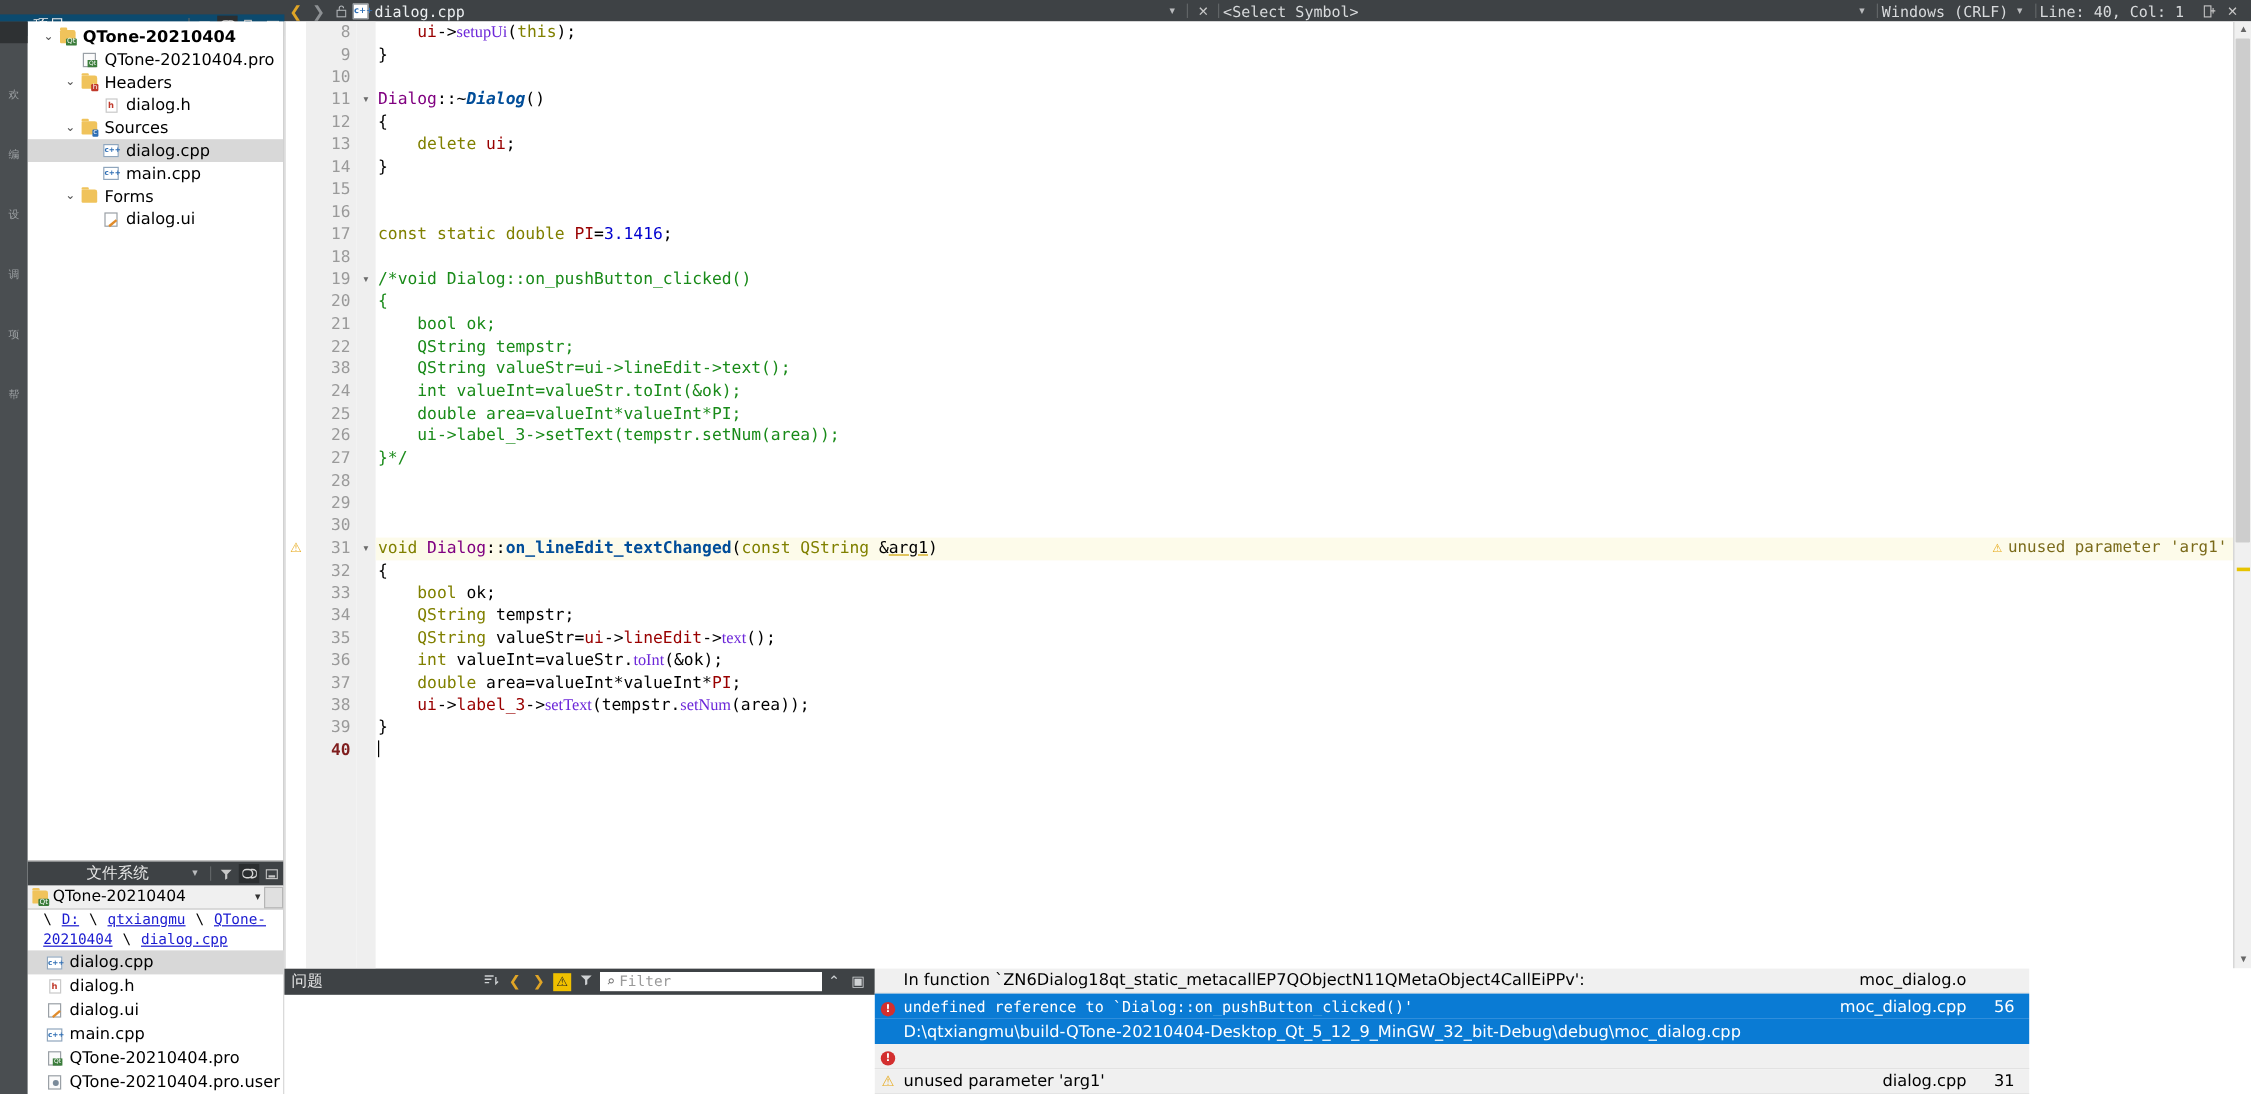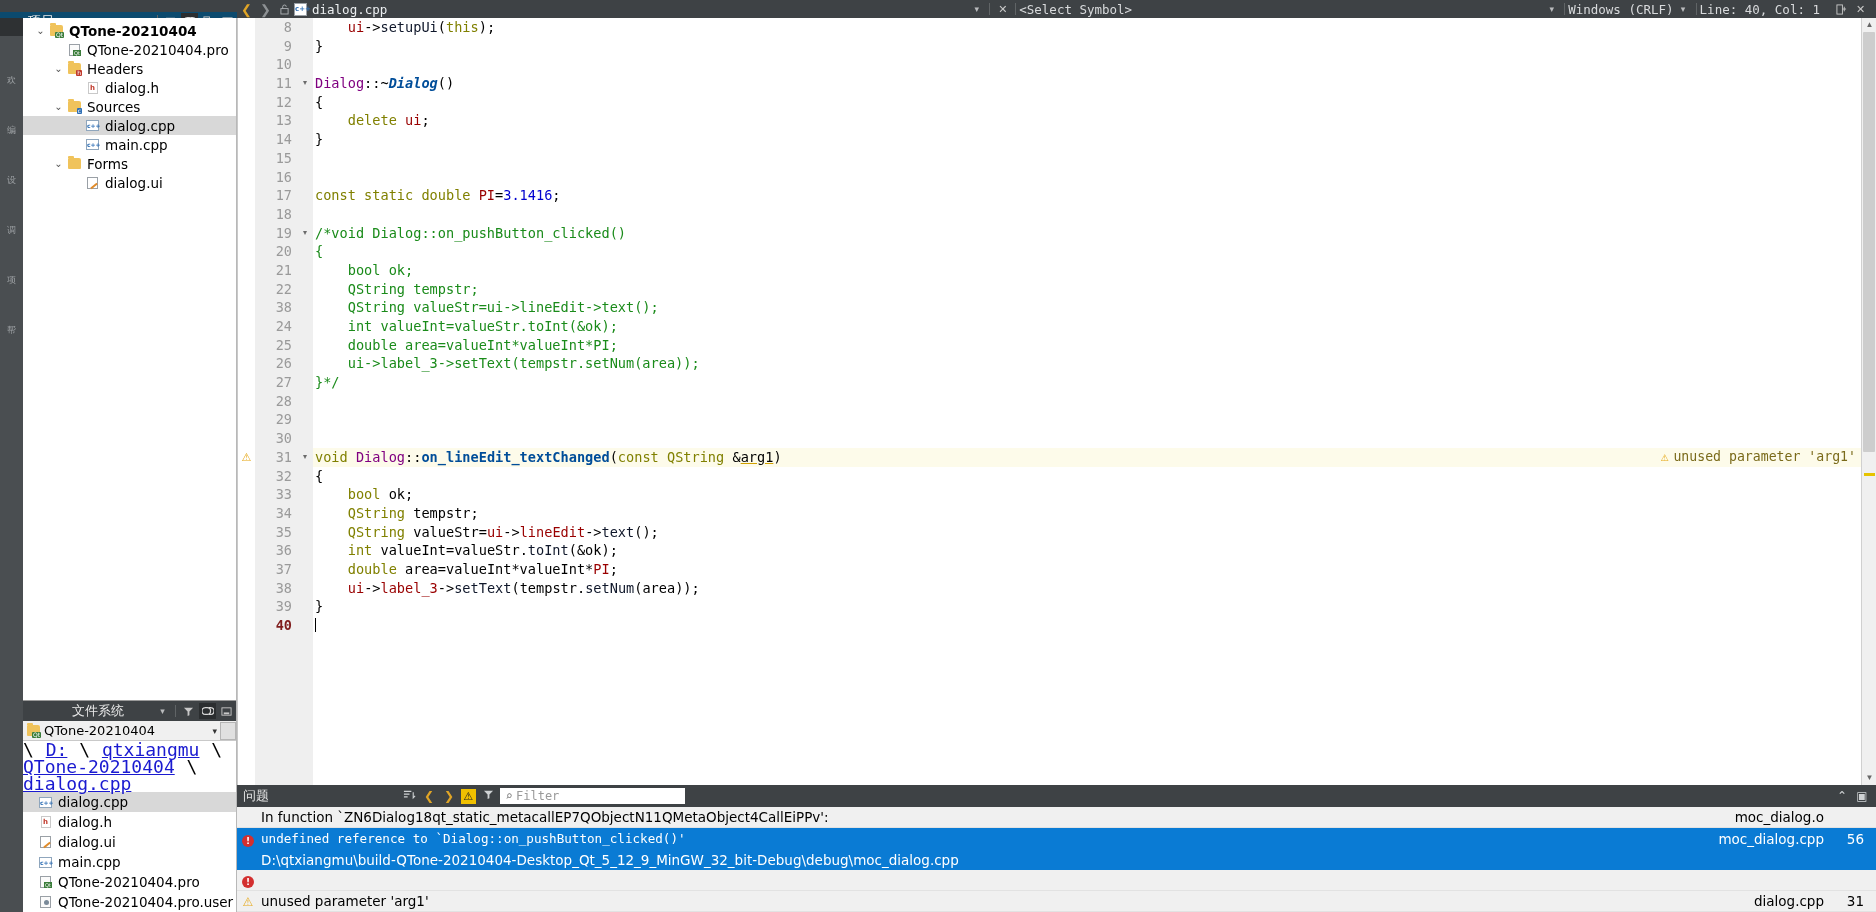--- a/index.html
+++ b/index.html
@@ -93,22 +93,22 @@
     font-size:13px; font-family:"DejaVu Sans", sans-serif; padding-left:5px;
   }
   .fs-title { flex:0 0 auto;margin-left:44px; }
   .fs-header-tools { margin-left:auto; display:flex; align-items:center; }
   .fs-combo {
     height:20px; display:flex; align-items:center; font-size:13px; padding-left:4px;
     font-family:"DejaVu Sans", sans-serif; background:#f0f0f0; border-bottom:1px solid #c9c9c9;
   }
   .fs-combo .ic-folder { margin-right:4px; }
   .fs-crumb {
-    font-size:18px; font-family:"DejaVu Sans Mono", monospace; color:#2020d0;
-    line-height:17px; padding:0 0; word-spacing:1px;
+    font-size:12px; font-family:"DejaVu Sans Mono", monospace; color:#2020d0;
+    line-height:17px; padding:0 13px; word-spacing:1px;
   }
   .fs-crumb a { color:#1a1ad0; text-decoration:underline; }
   .fs-crumb .sl { color:#000; text-decoration:none; }
   .fs-list { background:#fff; }
   .fs-row {
     height:20px; display:flex; align-items:center; font-size:13.5px; color:#000;
     font-family:"DejaVu Sans", sans-serif; padding-left:14px;
   }
   .fs-row.sel { background:#d8d8d8; }
   .fs-row .ticon { margin-right:4px; }
@@ -134,21 +134,21 @@
     font-family:"DejaVu Sans Mono", monospace; font-size:13.6px; color:#000;
     padding-left:2px;
   }
   
   .kw   { color:#808000; }
   .typ  { color:#808000; }
   .cls  { color:#800080; }
   .fn   { color:#004d99; font-weight:bold; }
   .fnb  { color:#004d99; font-weight:bold; font-style:italic; }
   .mem  { color:#990000; }
-  .call { color:#0f172a; }
+  .call { color:#6d28d9;font-family:Liberation Serif, serif; }
   .num2 { color:#0000cf; }
   .cmt  { color:#1a8b1a; }
   .op   { color:#000000; }
   .err-underline { text-decoration: underline; text-decoration-color:#d0a000; text-decoration-style: solid; }
 
   .fold-arrow { color:#6b6b6b; font-size:8px; line-height:18.7px; text-align:center; }
   .warn-tri { color:#e6a817; font-size:11px; line-height:18.7px; text-align:center; }
   .caret { display:inline-block; width:1px; height:14px; background:#000; vertical-align:-2px; }
 
   .inline-warn {
@@ -156,21 +156,21 @@
     font-family:"DejaVu Sans Mono", monospace; font-size:13.2px; color:#7a6a1a;
   }
   .inline-warn .tri { color:#e6a817; margin-right:5px; }
 
   .vscroll { position:absolute; right:0; top:0; width:15px; bottom:0; background:#f0f0f0; border-left:1px solid #d0d0d0; }
   .vscroll .thumb { position:absolute; left:1px; width:12px; background:#cdcdcd; border-radius:1px; }
   .vscroll .mark-warn { position:absolute; left:2px; width:11px; height:3px; background:#e6c300; }
   .vs-arrow { position:absolute; left:0; width:15px; height:14px; text-align:center; font-size:8px; color:#666; line-height:14px; }
 
   
-  .issues { flex:0 0 auto; display:flex; flex-direction:column; }
+  .issues { flex:0 0 auto; display:flex; flex-direction:row; }
   .issues-head {
     height:22px; background:#3e4245; color:#e6e6e6; display:flex; align-items:center;
     font-size:13px; font-family:"DejaVu Sans", sans-serif; padding-left:6px;
   }
   .ih-title { margin-right:130px; }
   .ih-icon { width:20px; text-align:center; color:#cfd2d4; font-size:12px; }
   .ih-icon.gold { color:#e0a526; }
   .ih-warnbox { width:15px; height:15px; background:#f0c000; color:#222; font-size:11px; line-height:15px; text-align:center; margin:0 2px; }
   .filter-box {
     width:185px; height:16px; background:#fff; display:flex; align-items:center;

